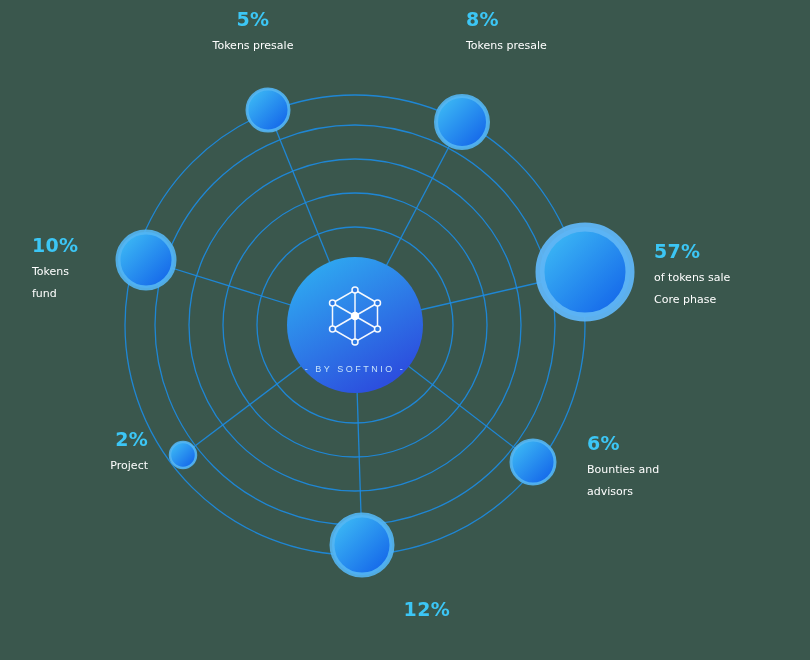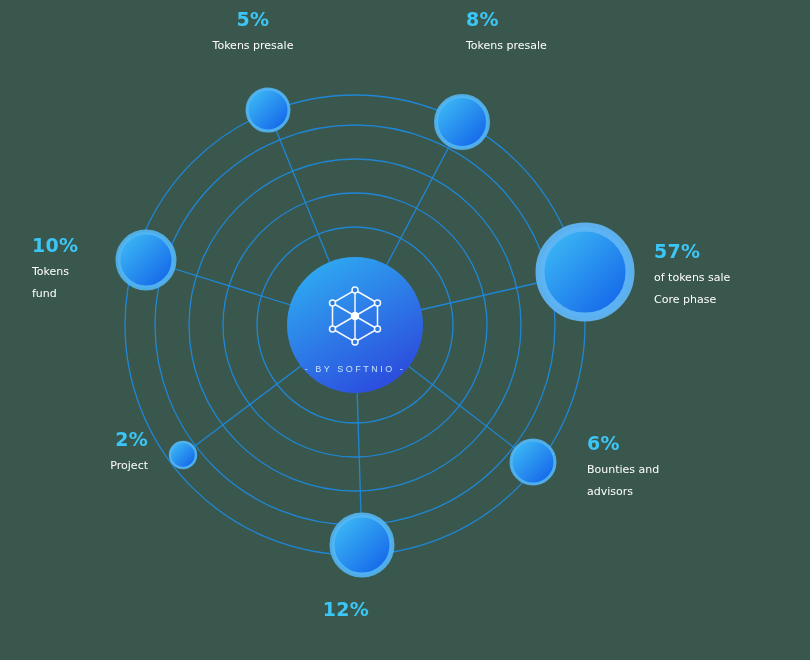--- a/index.html
+++ b/index.html
@@ -103,21 +103,21 @@
     <span class="line">of tokens sale</span>
     <span class="line">Core phase</span>
   </div>
 
   <div class="label ta-l" style="left:587px;top:432px;width:150px;">
     <span class="pct">6%</span>
     <span class="line">Bounties and</span>
     <span class="line">advisors</span>
   </div>
 
-  <div class="label ta-c" style="left:256px;top:598px;width:180px;">
+  <div class="label ta-c" style="left:270px;top:598px;width:180px;text-align:right;">
     <span class="pct">12%</span>
   </div>
 
   <div class="label ta-r" style="left:38px;top:428px;width:110px;">
     <span class="pct">2%</span>
     <span class="line">Project</span>
   </div>
 
   <div class="label ta-l" style="left:32px;top:234px;width:120px;">
     <span class="pct">10%</span>

